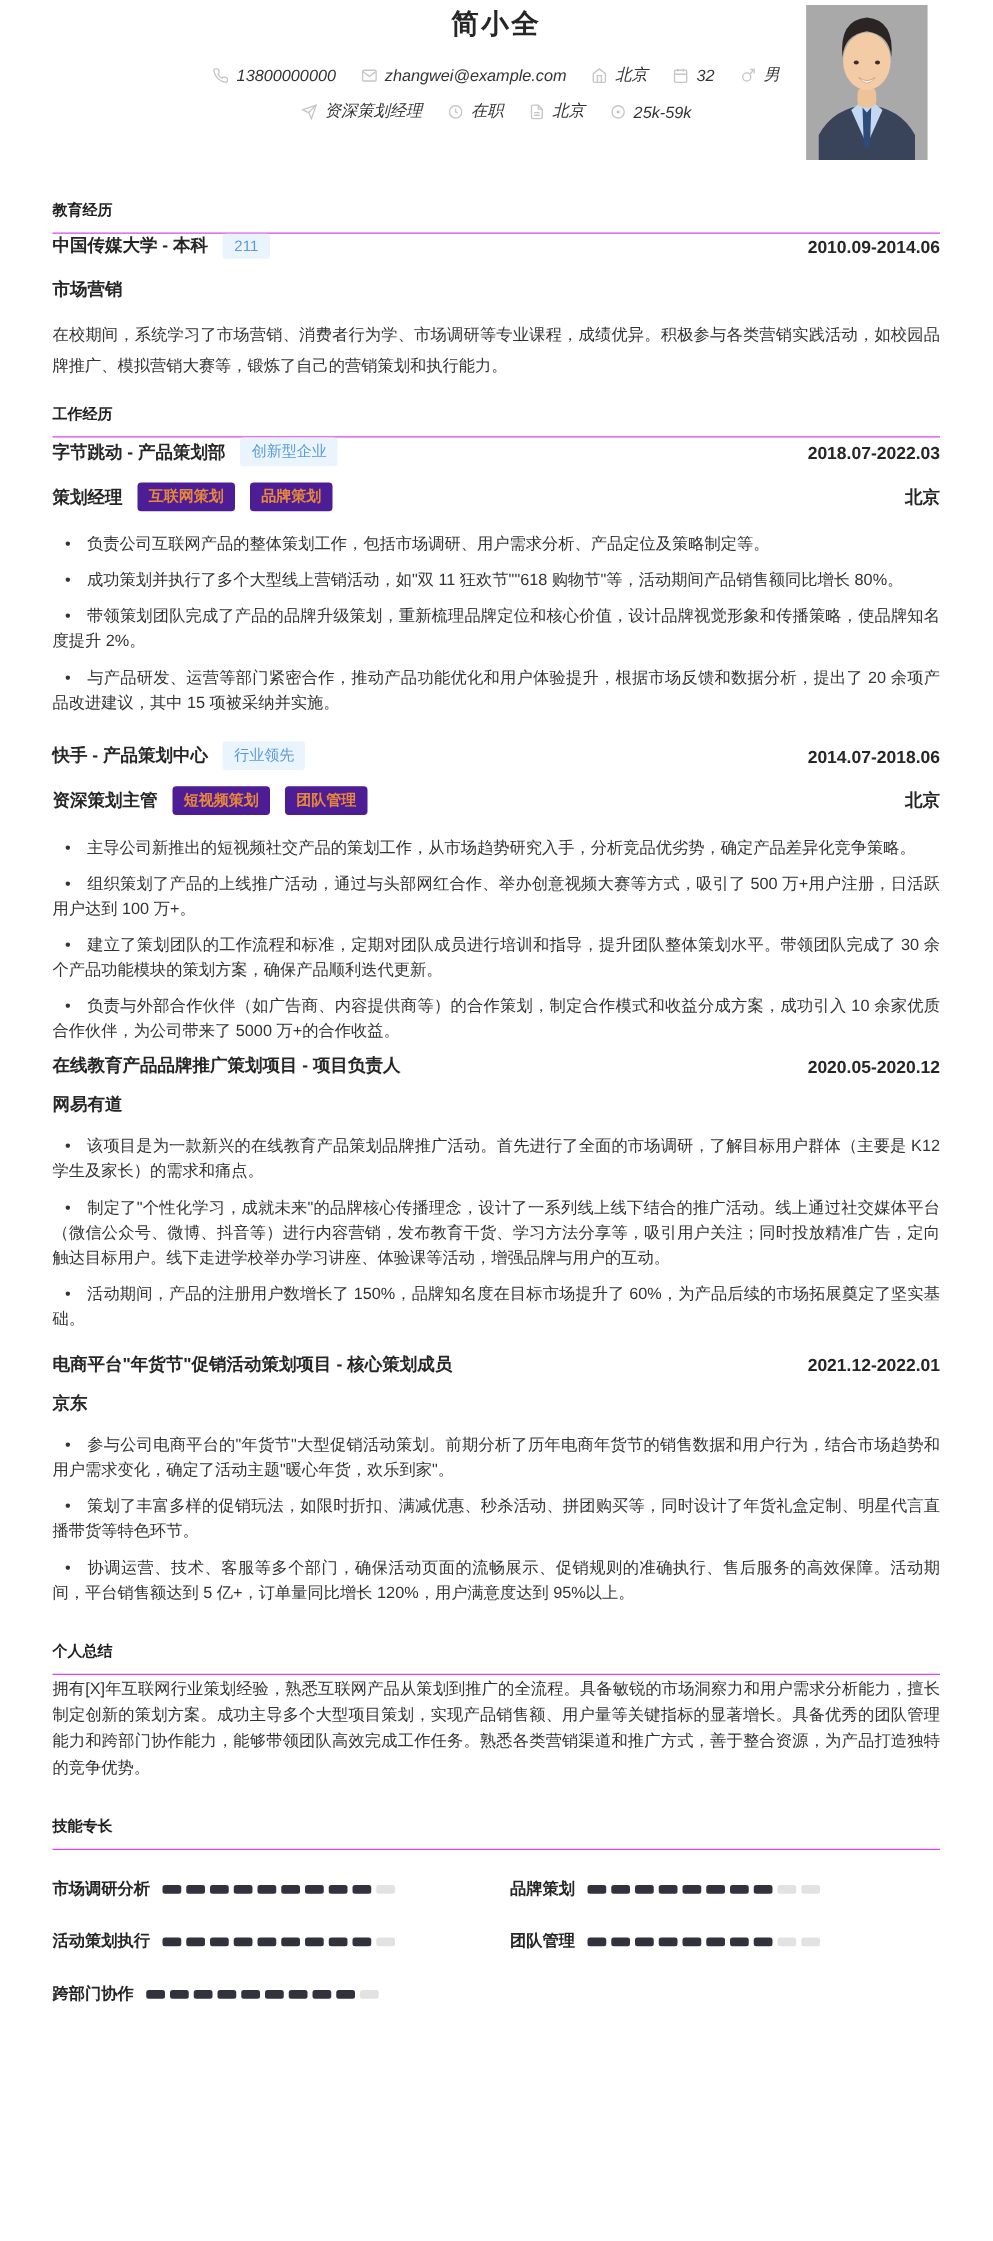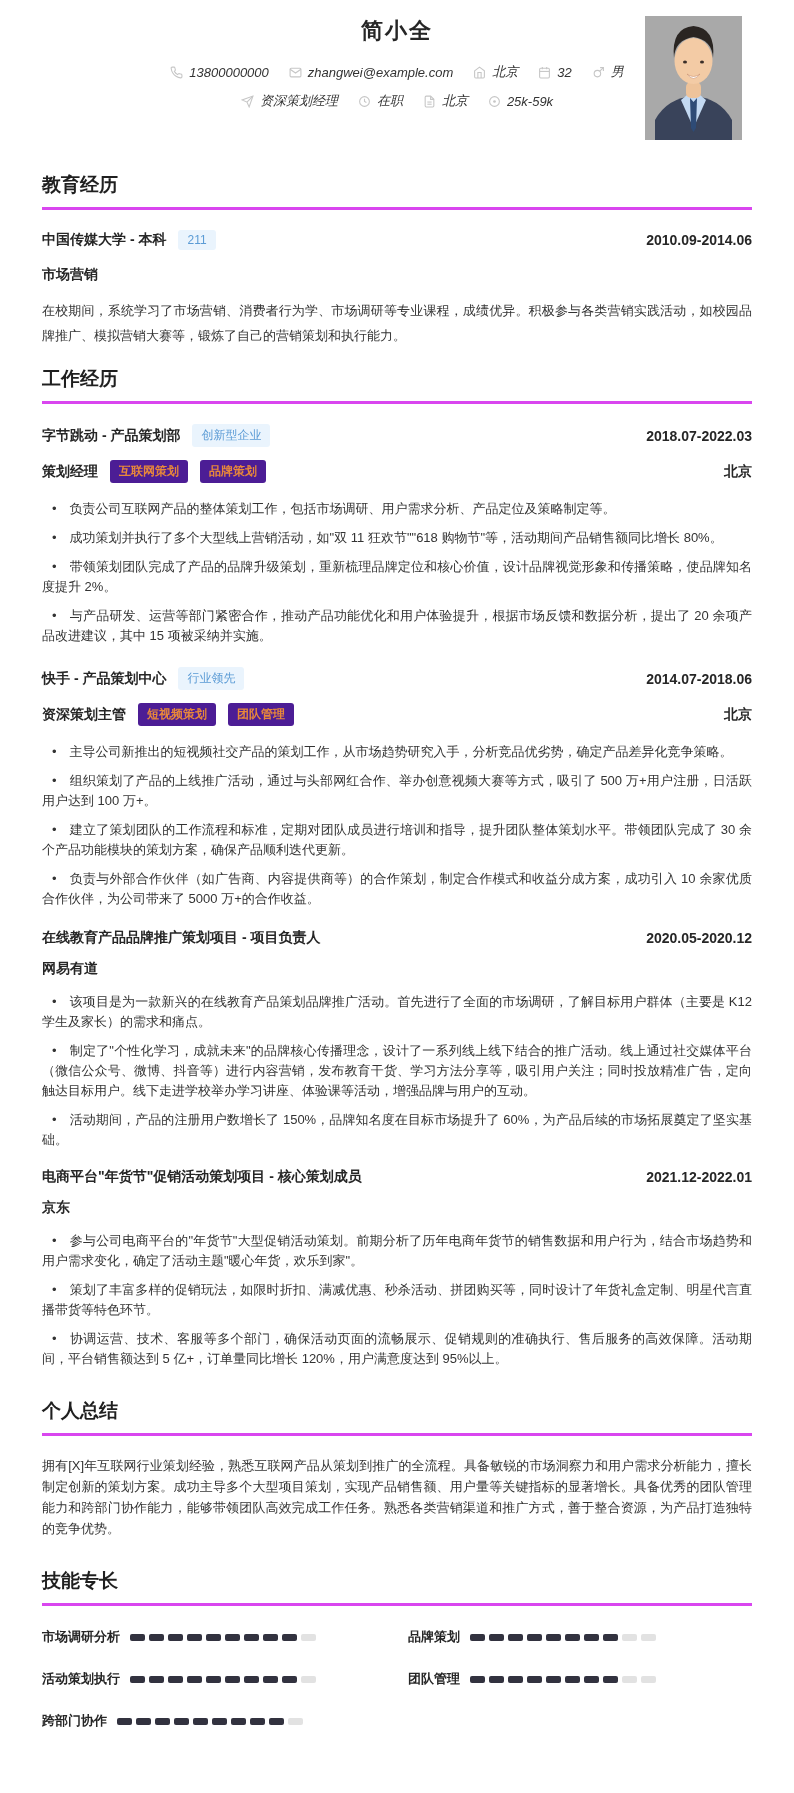--- a/index.html
+++ b/index.html
@@ -5,21 +5,21 @@
   * { box-sizing: border-box; margin: 0; padding: 0; }
   body {
     font-family: "Liberation Sans", "DejaVu Sans", sans-serif;
     background: #ffffff;
     color: #262626;
   }
   .page {
     width: 794px;
     height: 1793px;
     margin: 0 auto;
-    padding: 12px 42px 0 42px;
+    padding: 0 42px 0 42px;
     position: relative;
     background: #fff;
     overflow: hidden;
   }
   
   .header { text-align: center; position: relative; }
   .name { font-size: 22px; font-weight: bold; letter-spacing: 2px; padding-top: 4px; }
   .contact-row {
     display: flex; justify-content: center; align-items: center;
     gap: 20px; margin-top: 17px; font-size: 13px; color: #333; font-style: italic;
@@ -28,32 +28,31 @@
   .contact-item { display: inline-flex; align-items: center; gap: 6px; }
   .cicon { width: 13px; height: 13px; display: inline-block; color: #c6c6c6; flex: none; }
   .cicon svg { width: 13px; height: 13px; display: block; }
   .photo {
     position: absolute; top: 4px; right: 10px;
     width: 97px; height: 124px; overflow: hidden; background: #a9a9a9;
   }
   .photo svg { display: block; }
   
   .section-title {
-    font-size: 19px; font-weight: bold; color: #1f1f1f;
-    padding-bottom: 9px; border-bottom: 3px solid #d946ef;
+    font-size: 12px; font-weight: bold; color: #1f1f1f;
+    padding-bottom: 9px; border-bottom: 1px solid #d946ef;
   }
   .sec-edu .section-title { margin-top: 62px; }
   .sec-work .section-title { margin-top: 18px; }
   .sec-proj .section-title { margin-top: 34px; }
   .sec-summary .section-title { margin-top: 29px; }
   .sec-skills .section-title { margin-top: 29px; }
   
   .entry-row {
     display: flex; justify-content: space-between; align-items: center;
-    margin-top: 20px;
   }
   .entry-left { display: flex; align-items: center; gap: 12px; }
   .entry-name { font-size: 14px; font-weight: bold; }
   .badge-blue {
     font-size: 12px; color: #5b9bd5; background: #eaf4fd;
     padding: 3px 9px; border-radius: 3px;
   }
   .badge-orange {
     font-size: 12px; font-weight: bold; color: #e8883a; background: #4c1d95;
     padding: 3px 9px; border-radius: 3px;
@@ -67,21 +66,21 @@
   }
   
   .bullets { list-style: none; margin-top: 16px; }
   .bullets li {
     font-size: 13px; color: #333; line-height: 20px;
     margin-bottom: 9px; text-align: justify;
   }
   .bullets li::before { content: "•"; color: #333; padding-left: 10px; padding-right: 13px; }
   
   .summary-text {
-    margin-top: 19px; font-size: 13px; color: #333;
+    font-size: 13px; color: #333;
     line-height: 21px; text-align: justify;
   }
   
   .skills-grid {
     display: grid; grid-template-columns: 1fr 1fr;
     column-gap: 26px; row-gap: 15px; margin-top: 21px; gap: 22px;
   }
   .skill-row { display: flex; align-items: center; height: 20px; }
   .skill-name { font-size: 13px; font-weight: bold; margin-right: 10px; white-space: nowrap; }
   .skill-bar { display: flex; align-items: center; gap: 4px; }

